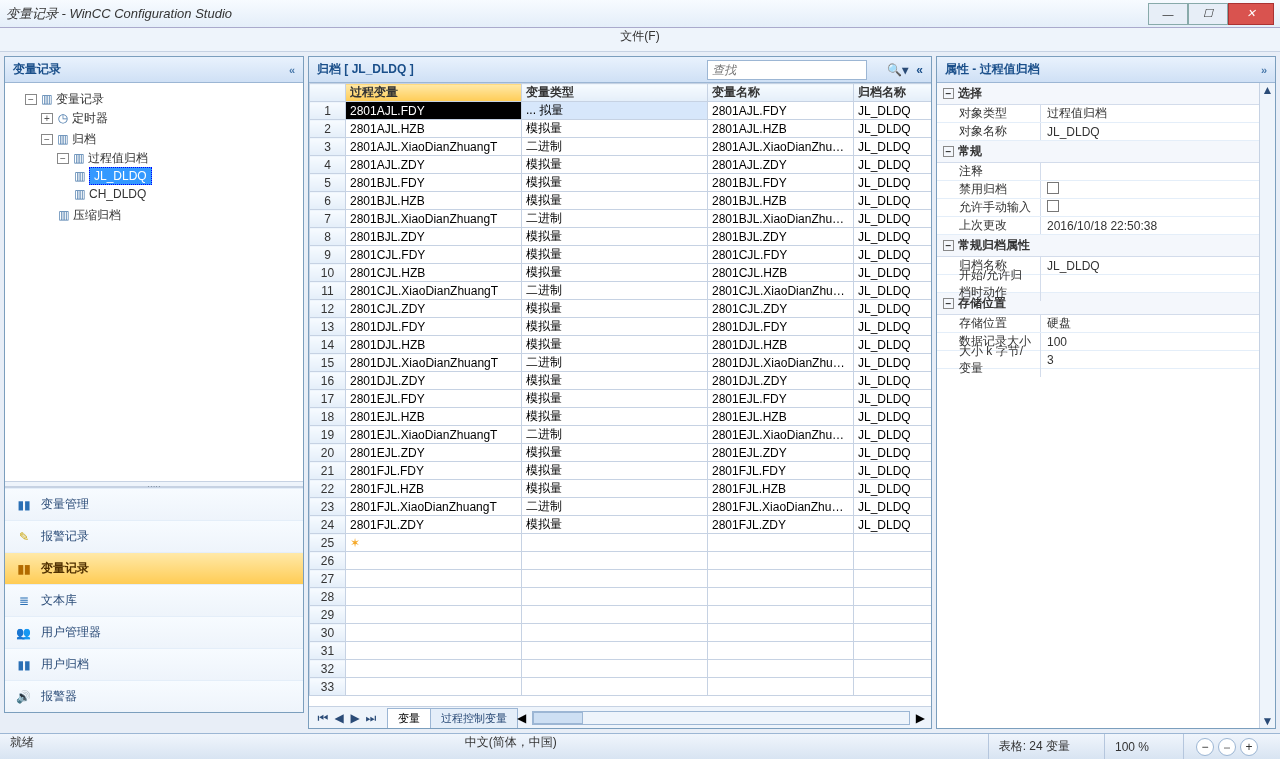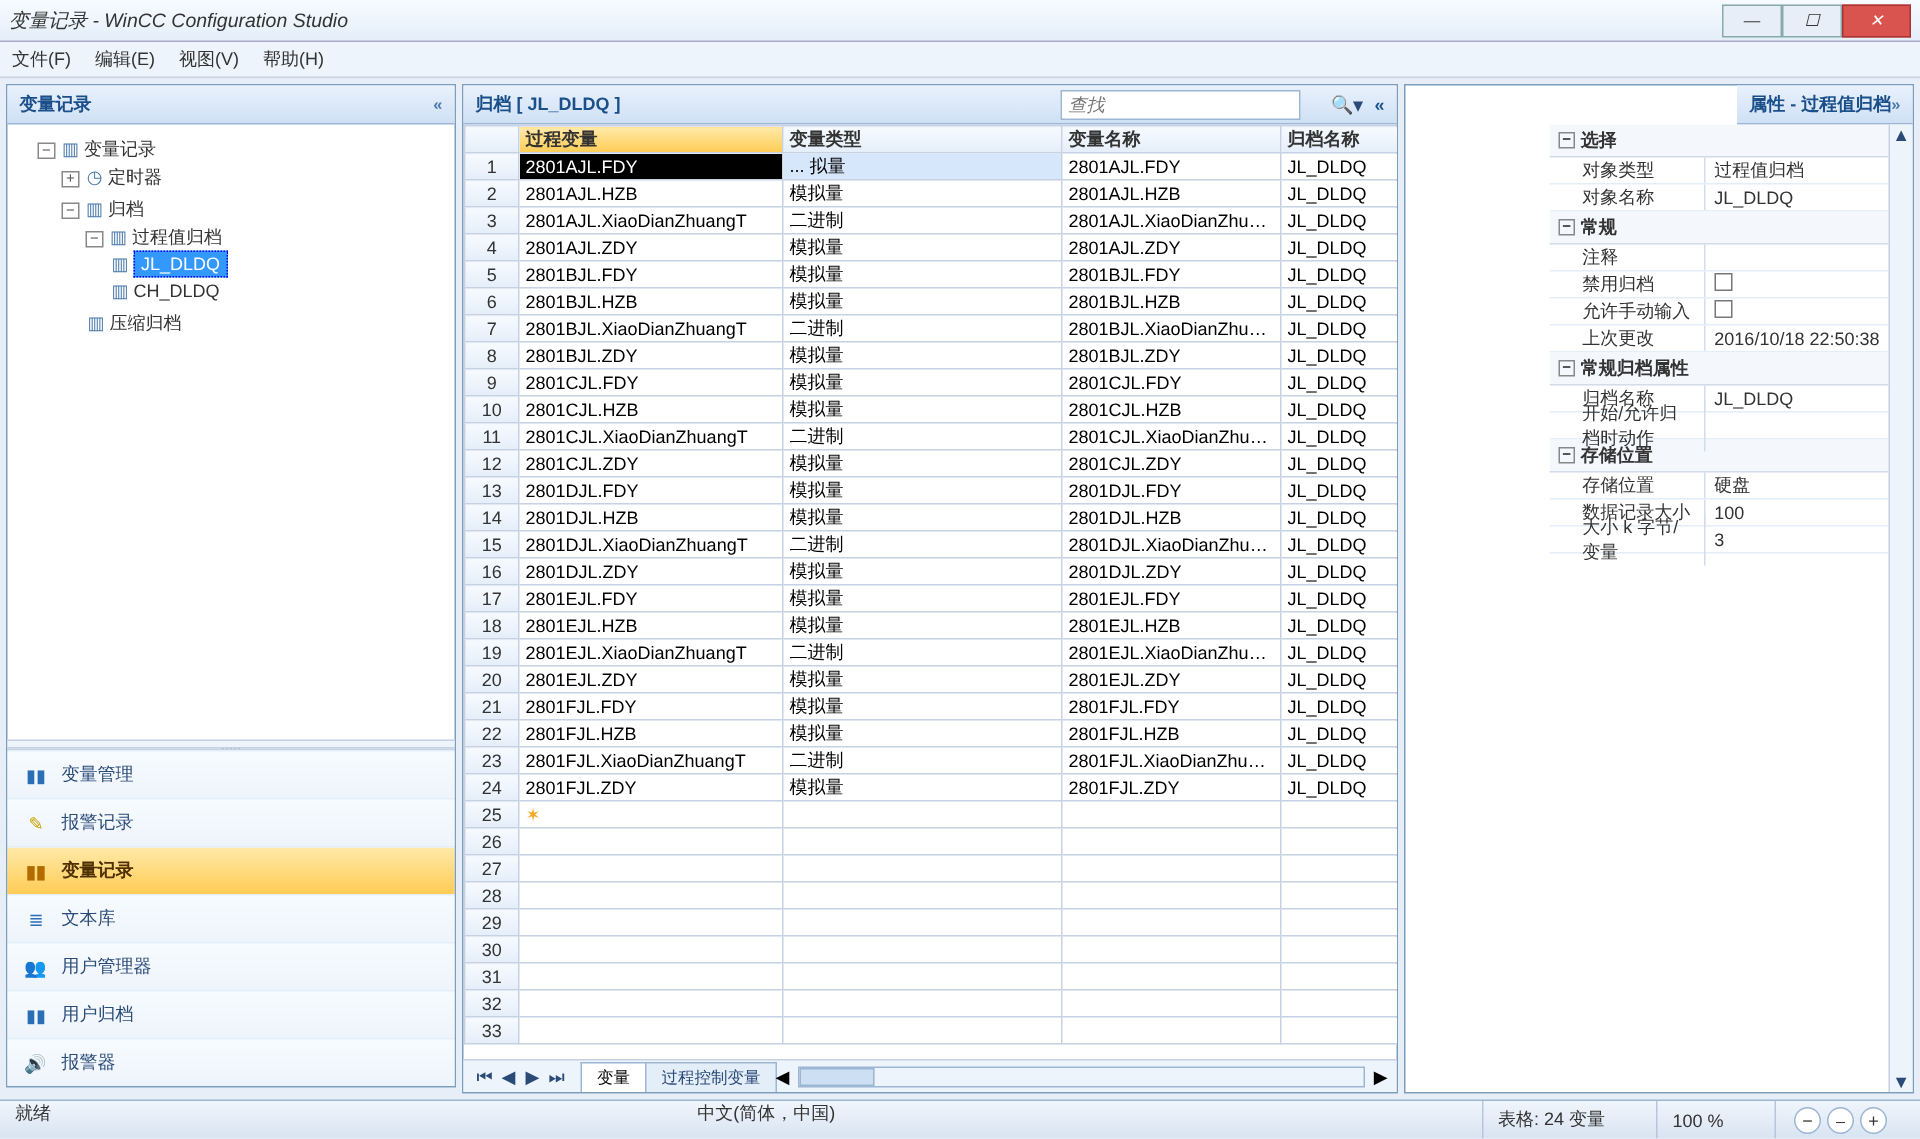--- a/index.html
+++ b/index.html
@@ -2,27 +2,27 @@
 <html><head>
 <meta charset="utf-8">
 <style>
 * { margin: 0; padding: 0; box-sizing: border-box; font-family: "Microsoft YaHei", "SimSun", Tahoma, sans-serif; font-size: 12px; }
 body { background: #e8eef7; width: 1280px; height: 759px; overflow: hidden; display: flex; flex-direction: column; }
 .titlebar { height: 28px; background: linear-gradient(#f7fbff,#e4eef9); display:flex; align-items:center; padding:0 6px; border-bottom:1px solid #aac;font-style:italic; }
 .titlebar-title { flex:1; color:#333; font-size:13px; }
 .win-btns { display:flex; gap:0; }
 .win-btn { width:40px; height:22px; border:1px solid #8aa; background:#e7eef7; display:flex; align-items:center; justify-content:center; font-size:11px; color:#333; }
 .win-btn.close { background:#d9534f; color:#fff; width:46px; border-color:#a33; }
-.menubar { height:24px; background:#eef4fb; display:flex; align-items:center; padding:0 8px; gap:16px; border-bottom:1px solid #c6d2e3; color:#333; }
+.menubar { height:24px; background:#eef4fb; display:flex; align-items:center; padding:0 8px; gap:16px; border-bottom:1px solid #c6d2e3; color:#333;flex-direction:column; }
 .menubar span { cursor:default; }
 .content { flex:1; display:flex; min-height:0; }
 .left-col, .right-col { background:#fff; display:flex; flex-direction:column; }
-.left-col { width:300px; border:1px solid #7b9ebd; margin:4px 2px 8px 4px; }
+.left-col { width:300px; border:1px solid #7b9ebd; margin:4px 2px 20px 4px; }
 .mid-col  { flex:1; background:#fff; border:1px solid #7b9ebd; margin:4px 2px; display:flex; flex-direction:column; min-width:0; }
-.right-col{ width:340px; border:1px solid #7b9ebd; margin:4px 4px 4px 2px;align-items:flex-end; }
+.right-col{ width:340px; border:1px solid #7b9ebd; margin:4px 4px 4px 2px; }
 .pane-header { height:26px; background:linear-gradient(#e9f2fd,#cfe0f5); border-bottom:1px solid #9cb6d4; display:flex; align-items:center; padding:0 8px; color:#1a4f8a; font-weight:bold; font-size:13px; }
 .pane-header .spacer { flex:1; }
 .pane-header .chev { color:#4878aa; font-size:11px; cursor:pointer; }
 .tree { flex:1; overflow:auto; padding:6px 4px; color:#333; }
 .tree ul { list-style:none; padding-left:16px; }
 .tree li { padding:2px 0; white-space:nowrap; }
 .tree .toggle { display:inline-block; width:12px; text-align:center; color:#555; border:1px solid #888; height:11px; line-height:9px; font-size:10px; margin-right:3px; cursor:pointer; }
 .tree .node { cursor:default; }
 .tree .node.selected > .label { background:#3399ff; color:#fff; padding:1px 4px; border:1px dotted #00f; }
 .tree .ico { display:inline-block; width:14px; text-align:center; color:#4878aa; margin-right:2px; }

